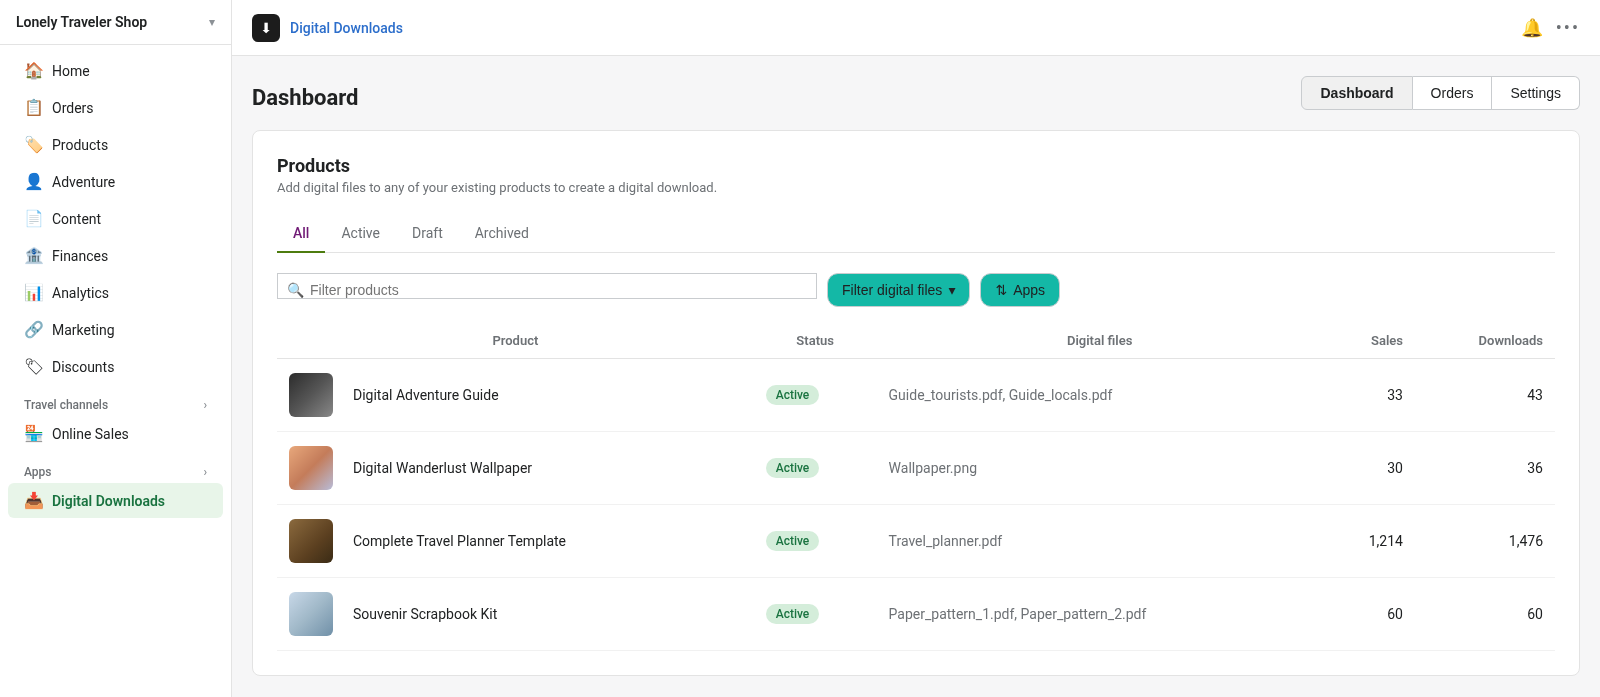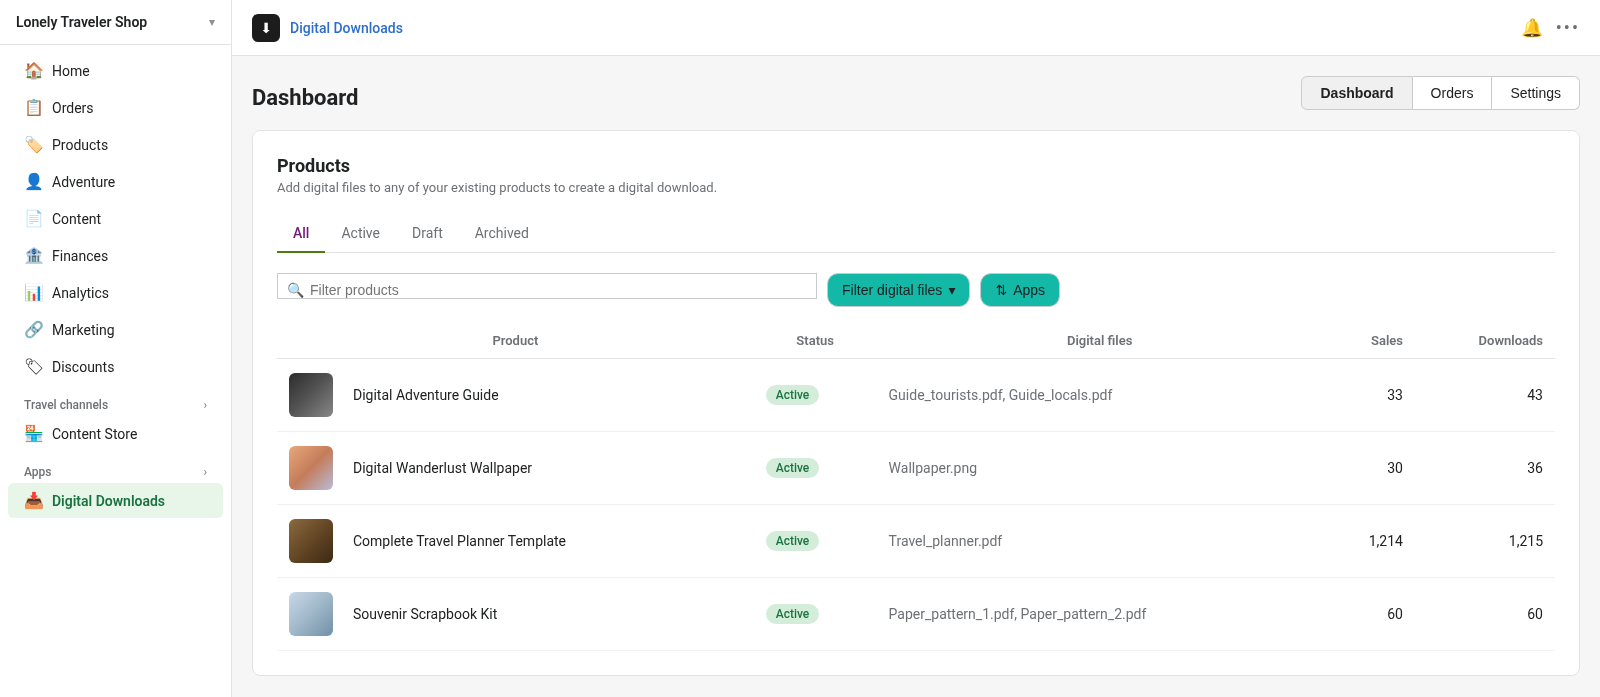--- a/index.html
+++ b/index.html
@@ -284,21 +284,21 @@
       <span class="nav-icon">🏷</span>
       <span>Discounts</span>
     </div>
 
     <div class="sidebar-section-label">
       <span>Travel channels</span>
       <span class="expand-icon">›</span>
     </div>
     <div class="sidebar-nav-item">
       <span class="nav-icon">🏪</span>
-      <span>Content Store</span>
+      <span>Online Sales</span>
     </div>
 
     <div class="sidebar-section-label">
       <span>Apps</span>
       <span class="expand-icon">›</span>
     </div>
     <div class="sidebar-nav-item active">
       <span class="nav-icon">📥</span>
       <span>Digital Downloads</span>
     </div>
@@ -399,21 +399,21 @@
         <div class="product-cell">
           <div class="product-thumb thumb-planner"></div>
           <span>Complete Travel Planner Template</span>
         </div>
       </td>
       <td>
         <span class="status-badge">Active</span>
       </td>
       <td class="digital-files-cell">Travel_planner.pdf</td>
       <td class="align-right">1,214</td>
-      <td class="align-right">1,215</td>
+      <td class="align-right">1,476</td>
     </tr>
             <tr style="cursor: pointer;">
       <td>
         <div class="product-cell">
           <div class="product-thumb thumb-scrapbook"></div>
           <span>Souvenir Scrapbook Kit</span>
         </div>
       </td>
       <td>
         <span class="status-badge">Active</span>

